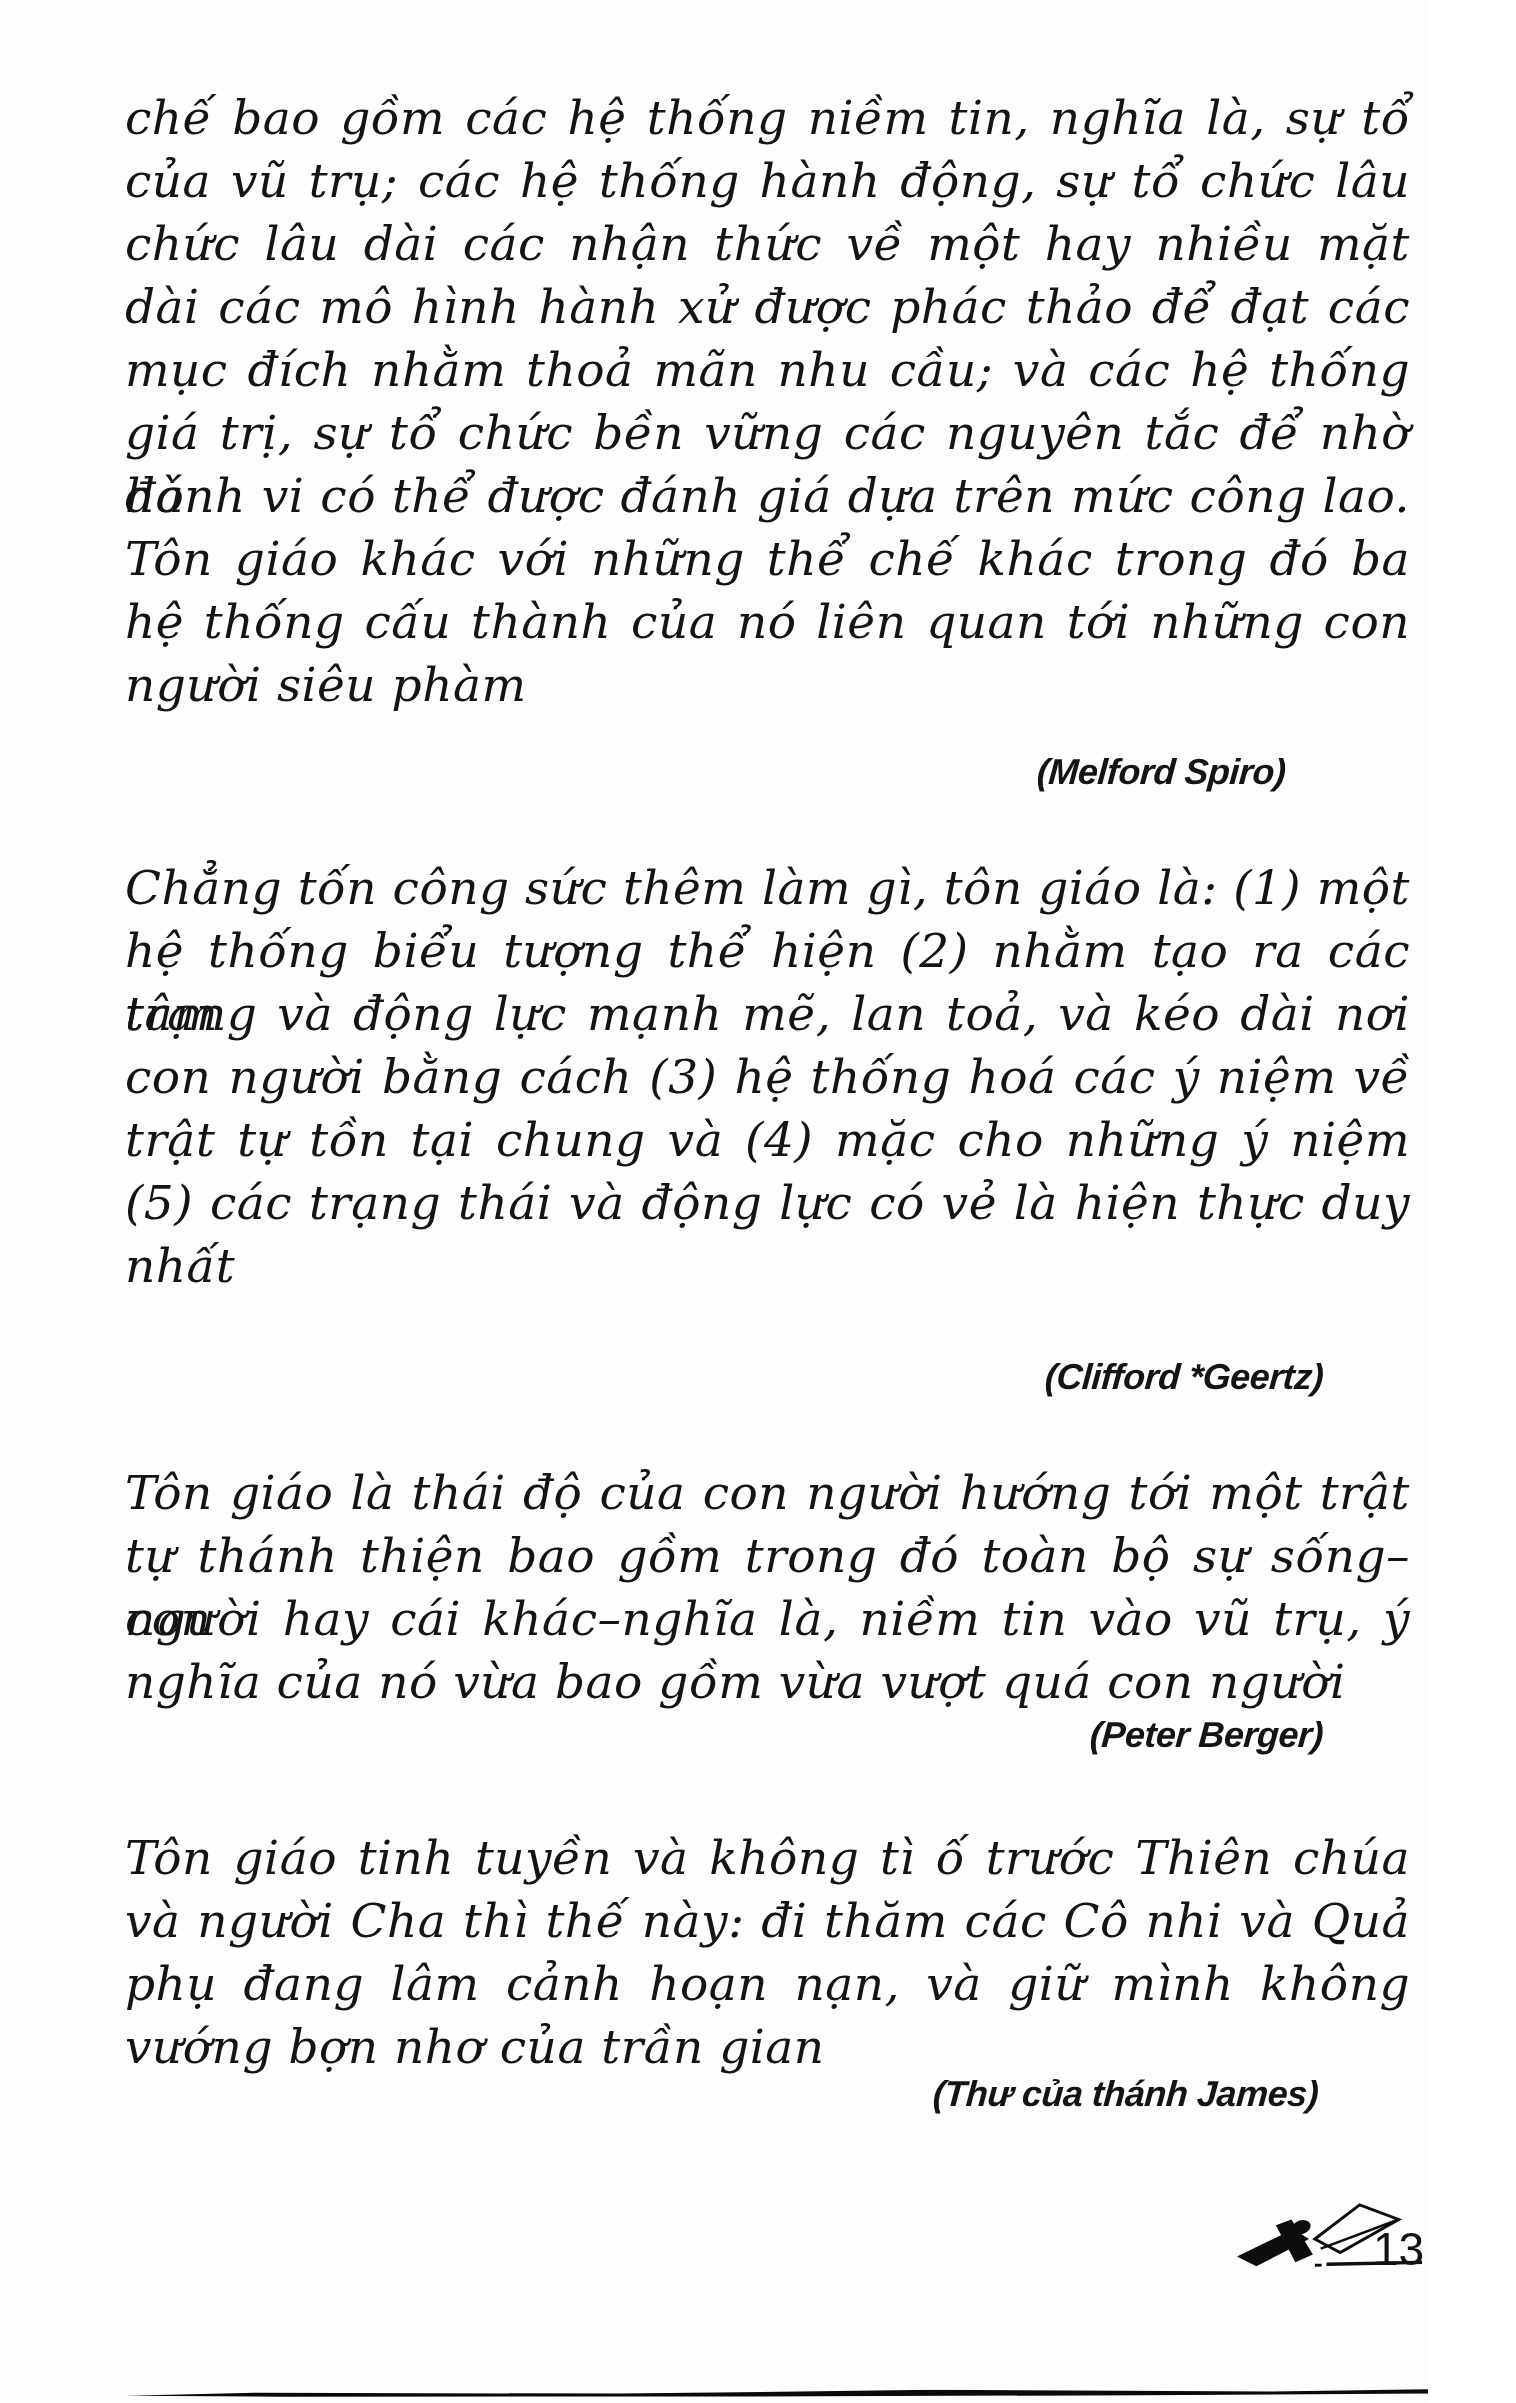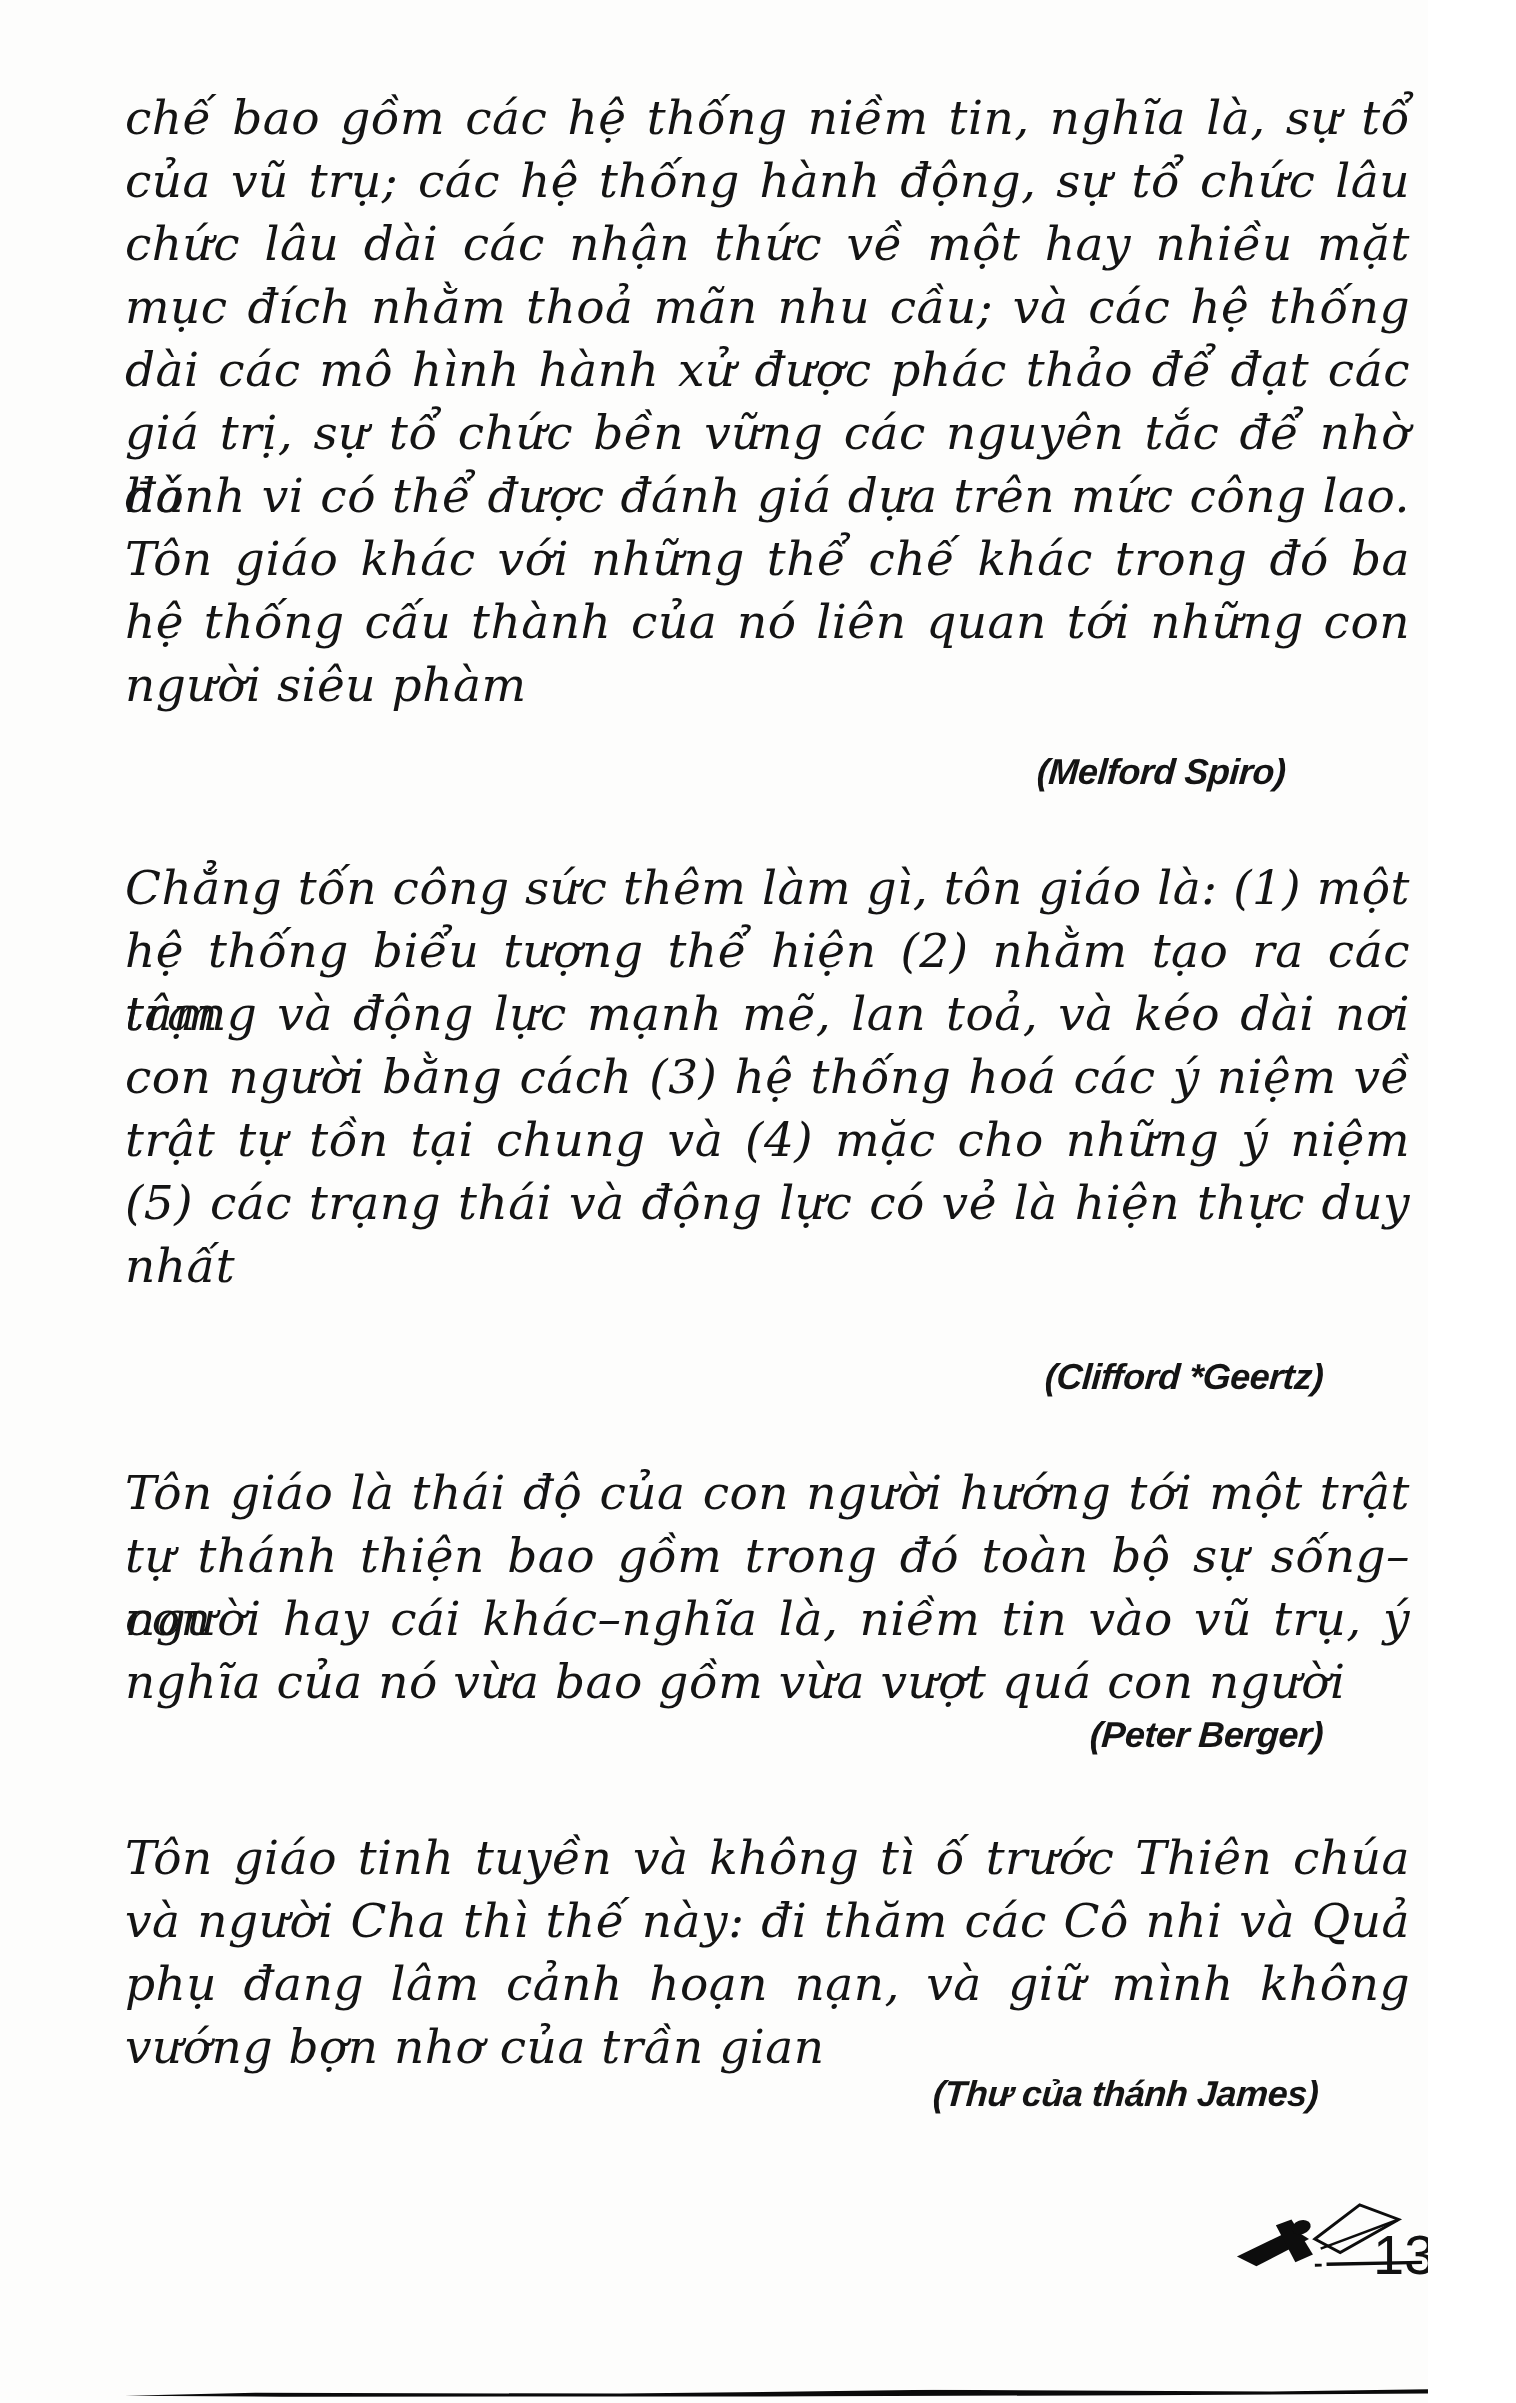--- a/index.html
+++ b/index.html
@@ -39,21 +39,21 @@
     font-size: 36px;
     letter-spacing: -0.5px;
     white-space: nowrap;
     transform: skewX(-4deg);
   }
   .page-number {
     position: absolute;
     left: 1373px;
     top: 2222px;
     font-family: "Liberation Sans", sans-serif;
-    font-size: 56px;
+    font-size: 46px;
     font-weight: 400;
     color: #111;
   }
   .ornament {
     position: absolute;
     left: 1231px;
     top: 2200px;
     width: 195px;
     height: 76px;
   }
@@ -70,22 +70,22 @@
 </style>
 </head>
 <body>
 
 <div class="page">
 
   <div class="para" style="top:86px">
     <div class="line">chế bao gồm các hệ thống niềm tin, nghĩa là, sự tổ</div>
     <div class="line">của vũ trụ; các hệ thống hành động, sự tổ chức lâu</div>
     <div class="line">chức lâu dài các nhận thức về một hay nhiều mặt</div>
+    <div class="line">dài các mô hình hành xử được phác thảo để đạt các</div>
     <div class="line">mục đích nhằm thoả mãn nhu cầu; và các hệ thống</div>
-    <div class="line">dài các mô hình hành xử được phác thảo để đạt các</div>
     <div class="line">giá trị, sự tổ chức bền vững các nguyên tắc để nhờ đó</div>
     <div class="line">hành vi có thể được đánh giá dựa trên mức công lao.</div>
     <div class="line">Tôn giáo khác với những thể chế khác trong đó ba</div>
     <div class="line">hệ thống cấu thành của nó liên quan tới những con</div>
     <div class="line last">người siêu phàm</div>
   </div>
   <div class="attr" style="top:751px; right:143px">(Melford Spiro)</div>
 
   <div class="para" style="top:856px">
     <div class="line">Chẳng tốn công sức thêm làm gì, tôn giáo là: (1) một</div>

